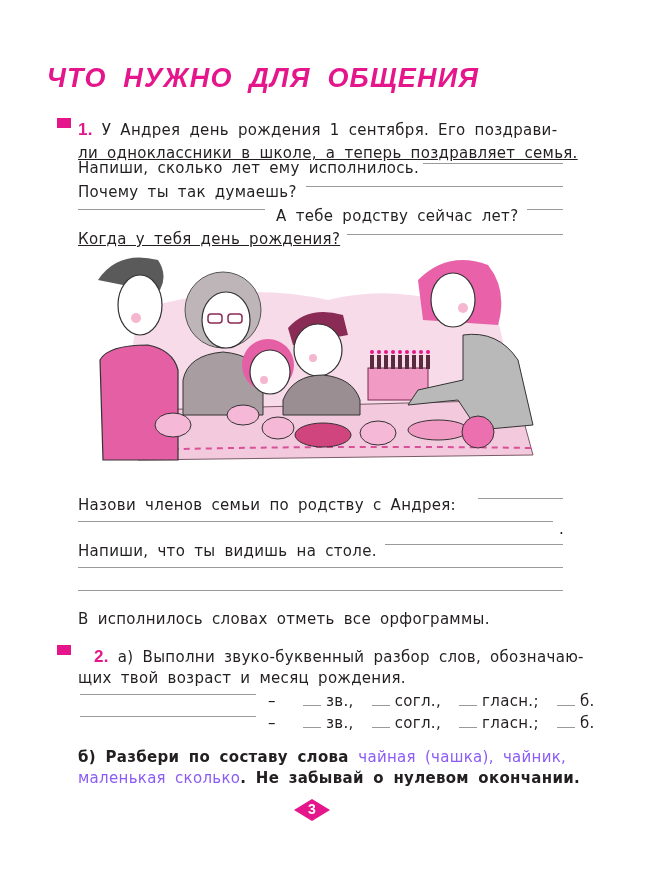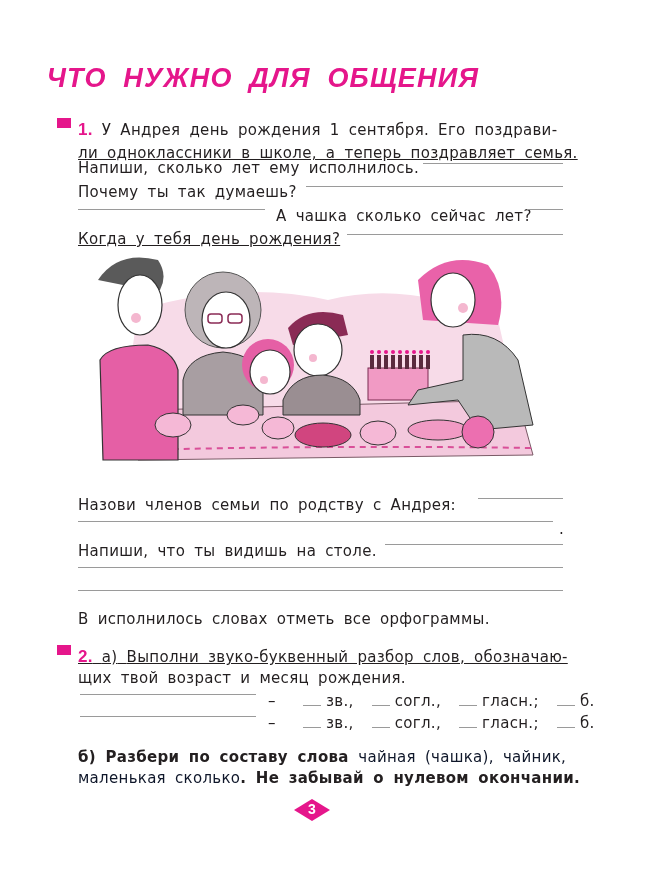--- a/index.html
+++ b/index.html
@@ -5,21 +5,21 @@
   html, body { margin: 0; padding: 0; background: #ffffff; }
   body { width: 650px; height: 869px; position: relative; overflow: hidden;
          font-family: "DejaVu Sans", sans-serif; color: #231f20; }
   .abs { position: absolute; }
   .title { left: 0; width: 526px; top: 63px; text-align: center; font-family: "Liberation Sans", sans-serif;
            font-weight: bold; font-size: 27px; color: #e5168b; letter-spacing: 1.2px; word-spacing: 8px; font-style: italic; }
   .line { font-size: 15px; line-height: 20px; white-space: nowrap; word-spacing: 4px; letter-spacing: 0.3px; margin-top: 12px; }
   .rule { border-bottom: 1.5px solid #9a9a9a; height: 0; }
   .marker { width: 14px; height: 10px; background: #e5168b; }
   .num { color: #e5168b; font-weight: bold; font-size: 17px; font-family: "Liberation Sans", sans-serif; }
-  .gray { color: #0f172a; font-weight: normal; }
+  .gray { color: #8b5cf6; font-weight: normal; }
   .bold { font-weight: bold; }
   .pagenum { left: 294px; top: 799px; width: 36px; height: 22px; }
   .pagenum svg { display:block; }
   .pagenum span { position:absolute; left:0; top:2px; width:36px; text-align:center; color:#fff;
                   font-weight:bold; font-size:14px; font-family:"Liberation Sans", sans-serif; }
   .illus { left: 78px; top: 250px; width: 490px; height: 218px; }
   .short { display:inline-block; width: 18px; border-bottom: 1.5px solid #9a9a9a; height: 12px; vertical-align: baseline; margin-right: 5px; }
 </style>
 </head>
 <body>
@@ -32,21 +32,21 @@
   <span>У Андрея день рождения 1 сентября. Его поздрави-</span>
 </div>
 <div class="abs line" style="left:78px; top:131px;text-decoration:underline;">ли одноклассники в школе, а теперь поздравляет семья.</div>
 <div class="abs line" style="left:78px; top:146px;">Напиши, сколько лет ему исполнилось.</div>
 <div class="abs rule" style="left:423px; top:163px; width:140px;"></div>
 
 <div class="abs line" style="left:78px; top:170px;">Почему ты так думаешь?</div>
 <div class="abs rule" style="left:306px; top:186px; width:257px;"></div>
 
 <div class="abs rule" style="left:78px; top:209px; width:187px;"></div>
-<div class="abs line" style="left:276px; top:194px;">А чашка сколько сейчас лет?</div>
+<div class="abs line" style="left:276px; top:194px;">А тебе родству сейчас лет?</div>
 <div class="abs rule" style="left:527px; top:209px; width:36px;"></div>
 
 <div class="abs line" style="left:78px; top:217px;text-decoration:underline;">Когда у тебя день рождения?</div>
 <div class="abs rule" style="left:347px; top:234px; width:216px;"></div>
 
 <div class="abs illus">
   <svg width="490" height="218" viewBox="0 0 490 218" xmlns="http://www.w3.org/2000/svg">
 
     <path d="M60 60 Q160 30 250 50 Q330 30 420 70 L450 200 L40 200 Z" fill="#f7dbe8"></path>
 
@@ -118,21 +118,21 @@
 <div class="abs line" style="left:559px; top:507px;">.</div>
 
 <div class="abs line" style="left:78px; top:529px;">Напиши, что ты видишь на столе.</div>
 <div class="abs rule" style="left:385px; top:544px; width:178px;"></div>
 <div class="abs rule" style="left:78px; top:567px; width:485px;"></div>
 <div class="abs rule" style="left:78px; top:590px; width:485px;"></div>
 
 <div class="abs line" style="left:78px; top:597px;">В исполнилось словах отметь все орфограммы.</div>
 
 <div class="abs marker" style="left:57px; top:645px;"></div>
-<div class="abs line" style="left:78px; top:635px;text-decoration:underline;">
+<div class="abs line" style="left:94px; top:635px;">
   <span class="num">2.</span>
   <span>а)</span>
   <span>Выполни звуко-буквенный разбор слов, обозначаю-</span>
 </div>
 <div class="abs line" style="left:78px; top:656px;text-align:right;">щих твой возраст и месяц рождения.</div>
 
 <div class="abs rule" style="left:80px; top:694px; width:176px;"></div>
 <div class="abs line" style="left:268px; top:679px;">
   <span>–</span>&nbsp;&nbsp;
   <span class="short"></span><span>зв.,</span>&nbsp;

